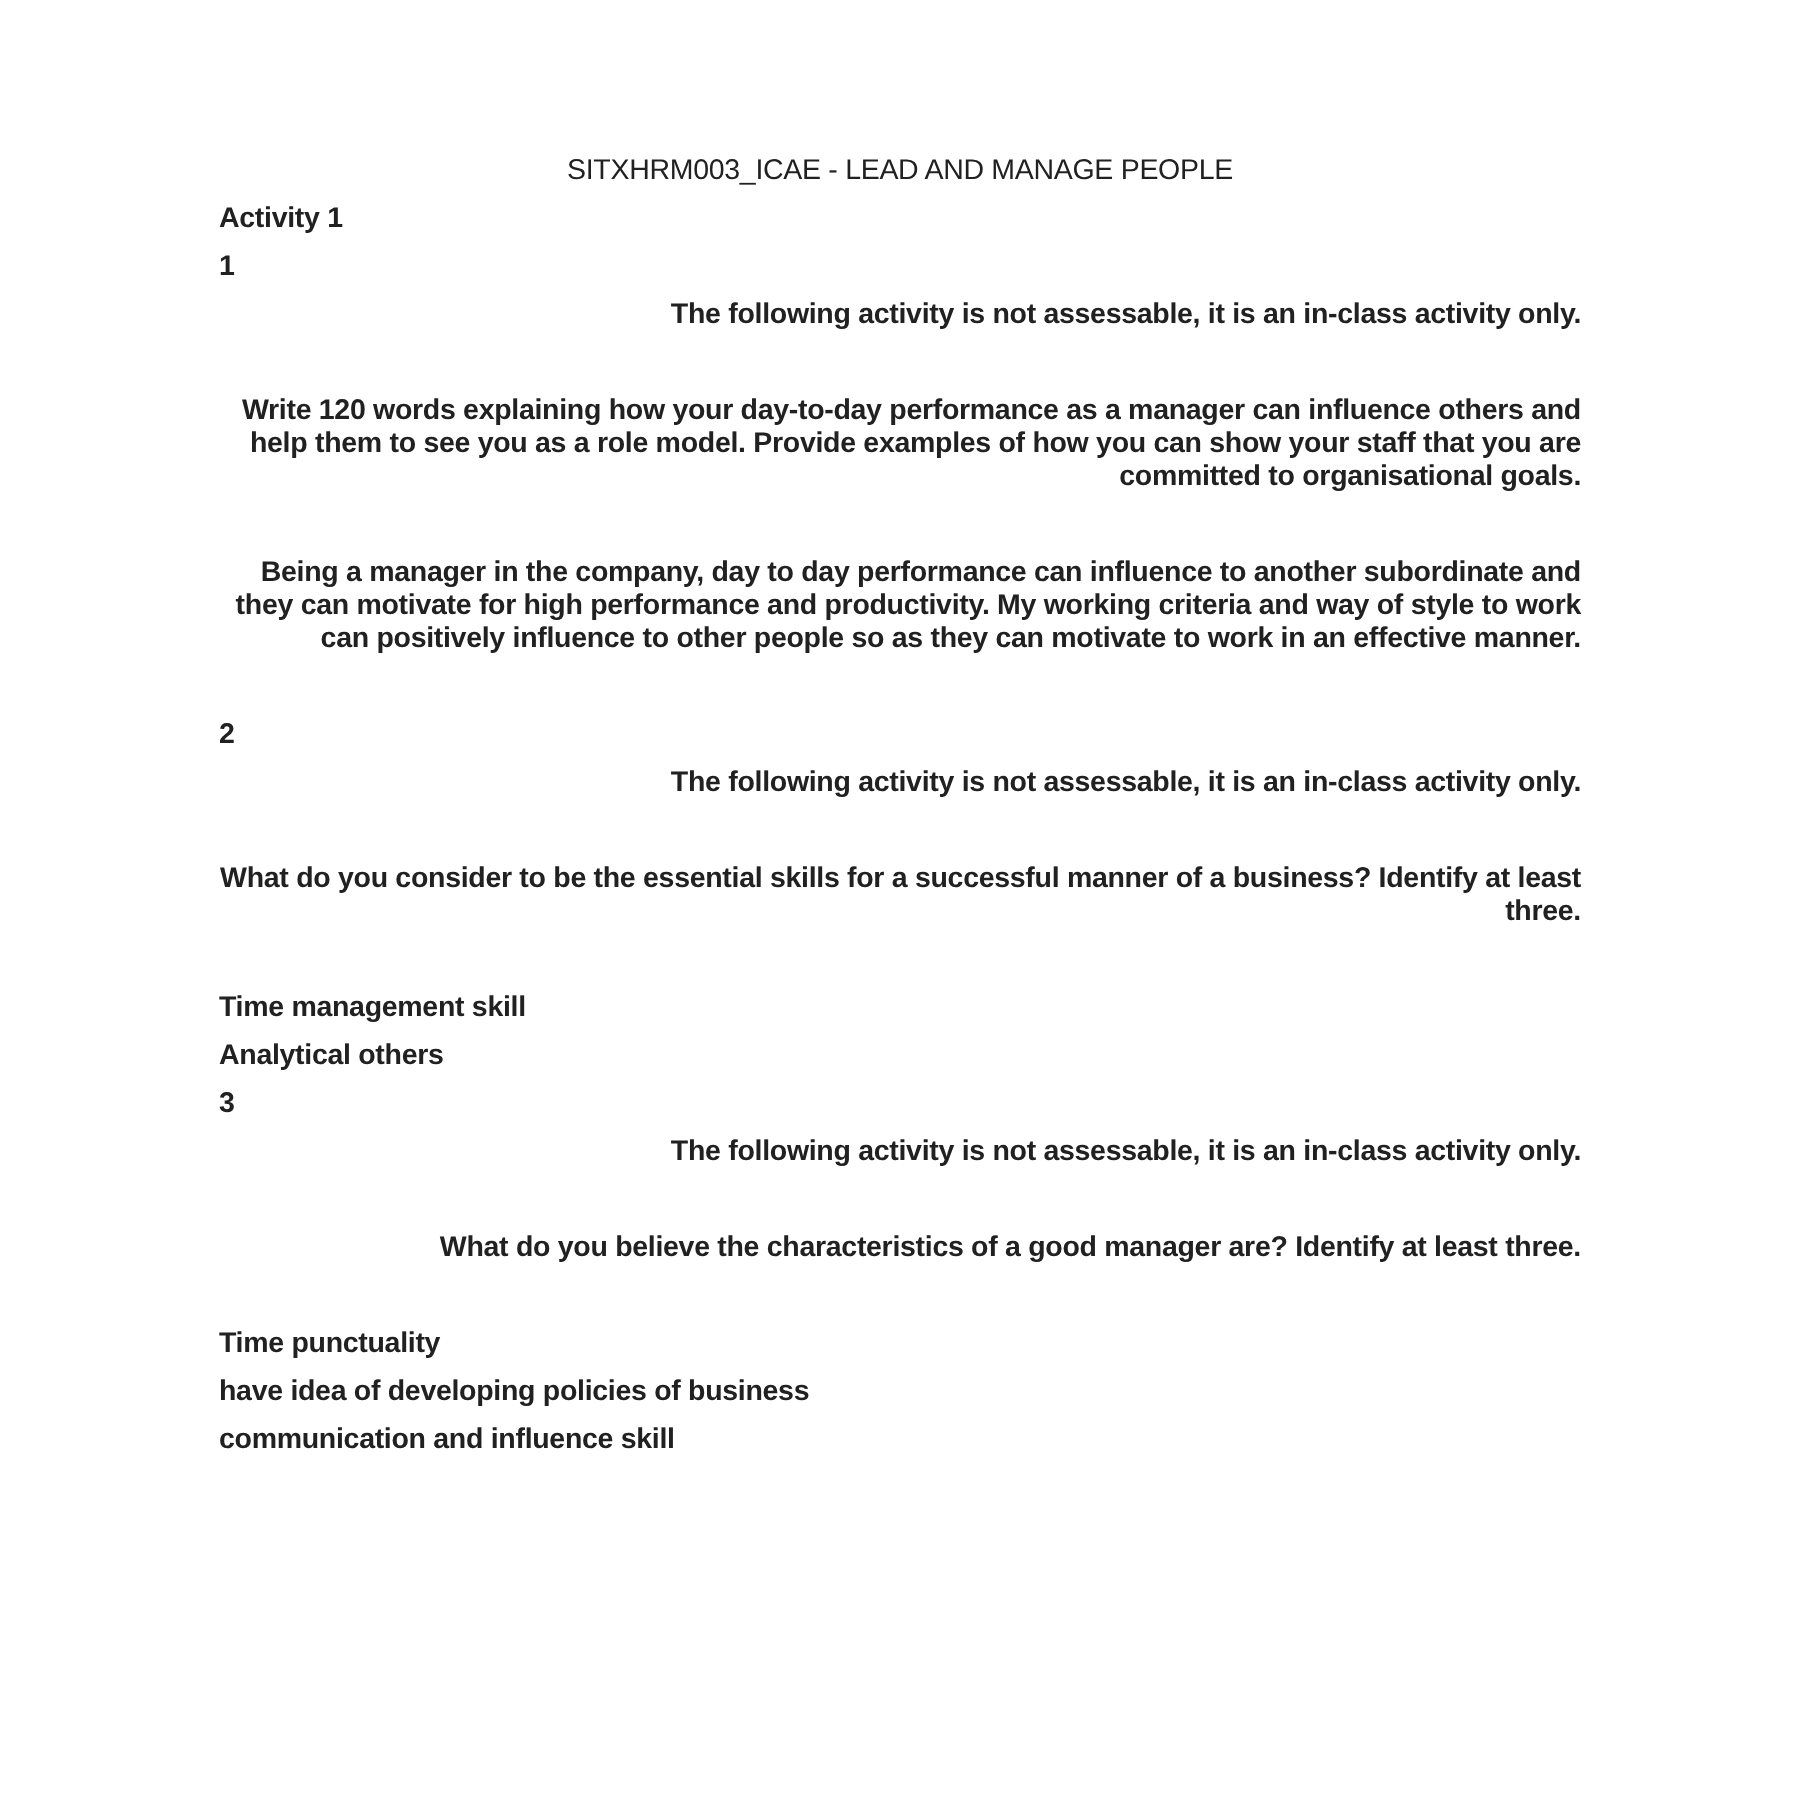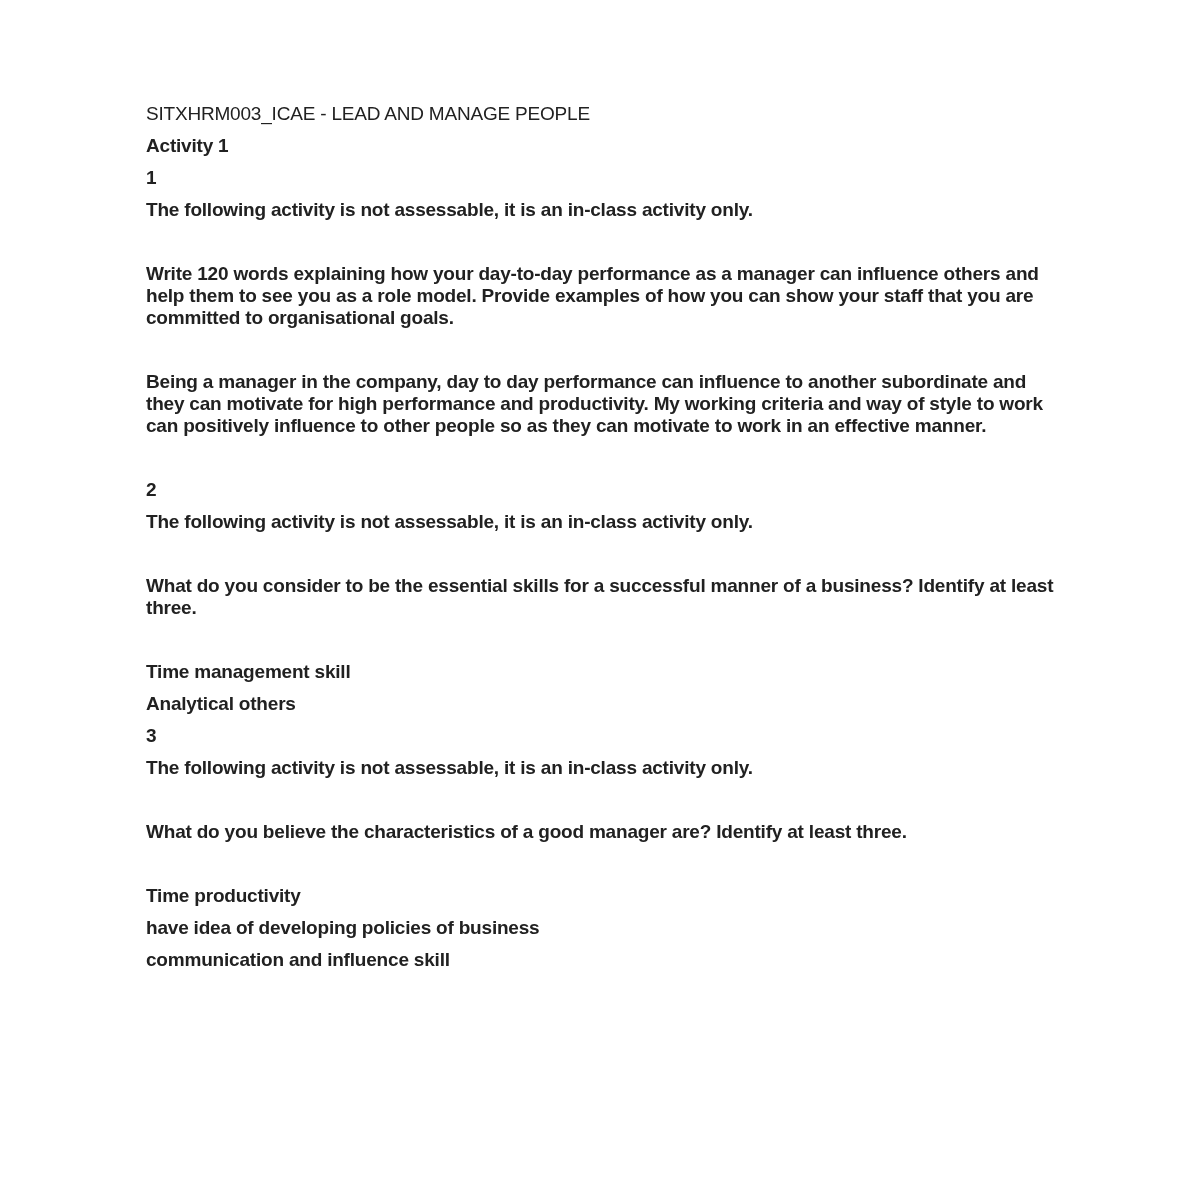--- a/index.html
+++ b/index.html
@@ -27,24 +27,26 @@
     font-size: 19px;
     line-height: 22px;
     letter-spacing: -0.2px;
     font-weight: 700;
     color: #212121;
     white-space: normal;
   }
   .para.sp {
     
     margin-bottom: 42px;
+    text-align: right;
   }
   .doc-heading {
     
     font-weight: 400;
+    text-align: center;
   }
 </style>
 </head>
 <body>
 
 <div class="page">
   <div class="doc-body">
 
     <p class="para doc-heading">SITXHRM003_ICAE - LEAD AND MANAGE PEOPLE</p>
 
@@ -69,20 +71,20 @@
     <p class="para">Analytical others</p>
 
 
     <p class="para">3</p>
 
     <p class="para sp">The following activity is not assessable, it is an in-class activity only.</p>
 
     <p class="para sp">What do you believe the characteristics of a good manager are? Identify at least three.</p>
 
 
-    <p class="para">Time productivity</p>
+    <p class="para">Time punctuality</p>
 
     <p class="para">have idea of developing policies of business</p>
 
     <p class="para">communication and influence skill</p>
 
   </div>
 </div>
 
 </body></html>

